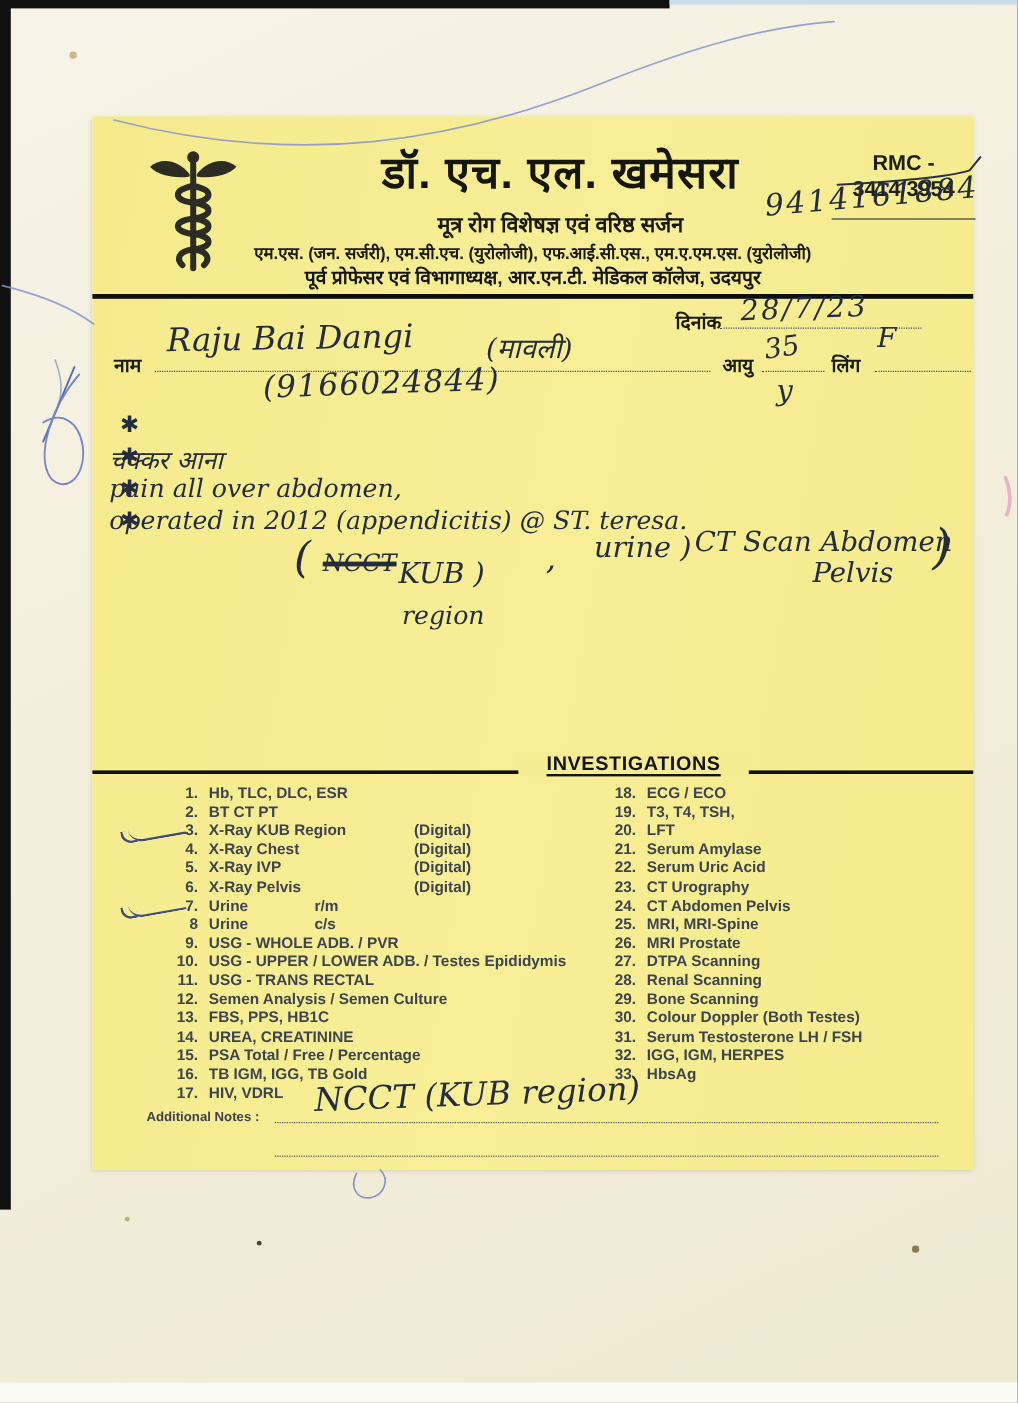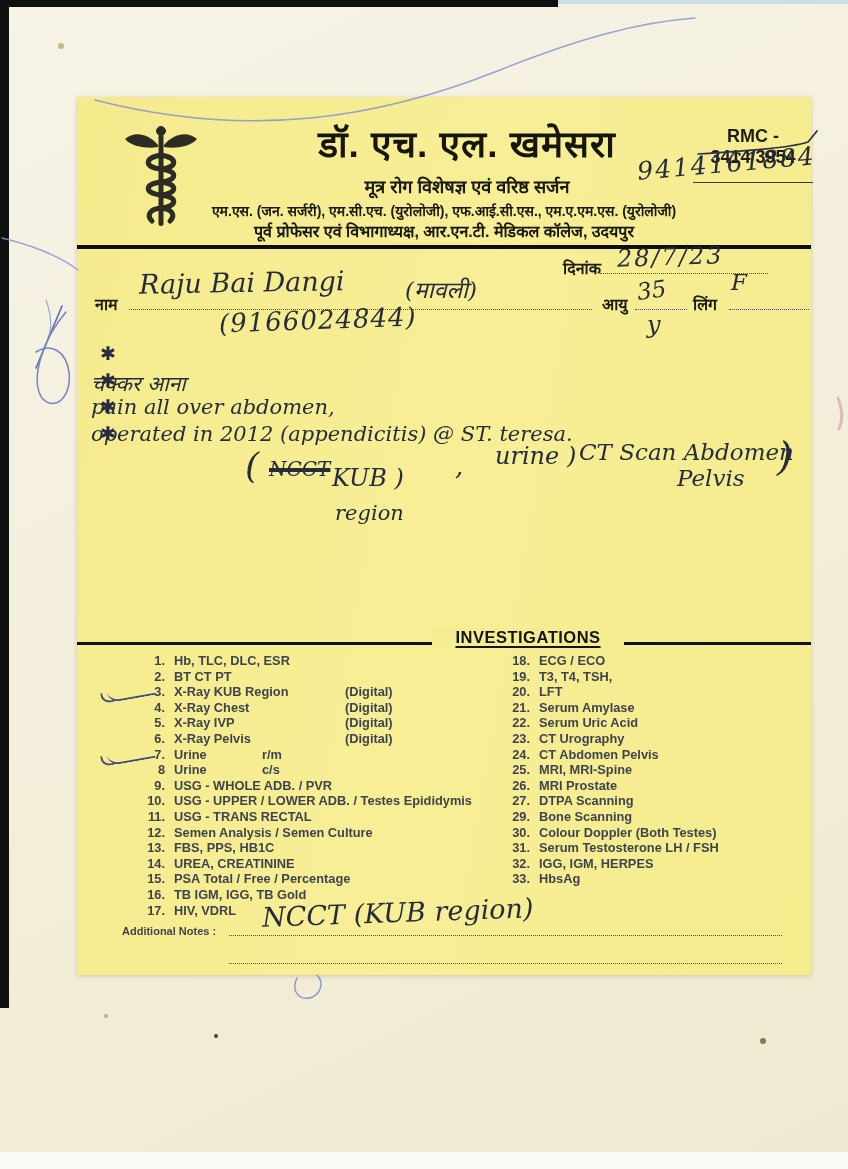--- a/index.html
+++ b/index.html
@@ -282,20 +282,23 @@
         </div>
 
         <div class="row">
           <span class="num">26.</span><span class="lbl">MRI Prostate</span><span class="extra"></span>
         </div>
 
         <div class="row">
           <span class="num">27.</span><span class="lbl">DTPA Scanning</span><span class="extra"></span>
         </div>
 
+        <div class="row">
+          <span class="num">28.</span><span class="lbl">Renal Scanning</span><span class="extra"></span>
+        </div>
 
         <div class="row">
           <span class="num">29.</span><span class="lbl">Bone Scanning</span><span class="extra"></span>
         </div>
 
         <div class="row">
           <span class="num">30.</span><span class="lbl">Colour Doppler (Both Testes)</span><span class="extra"></span>
         </div>
 
         <div class="row">

